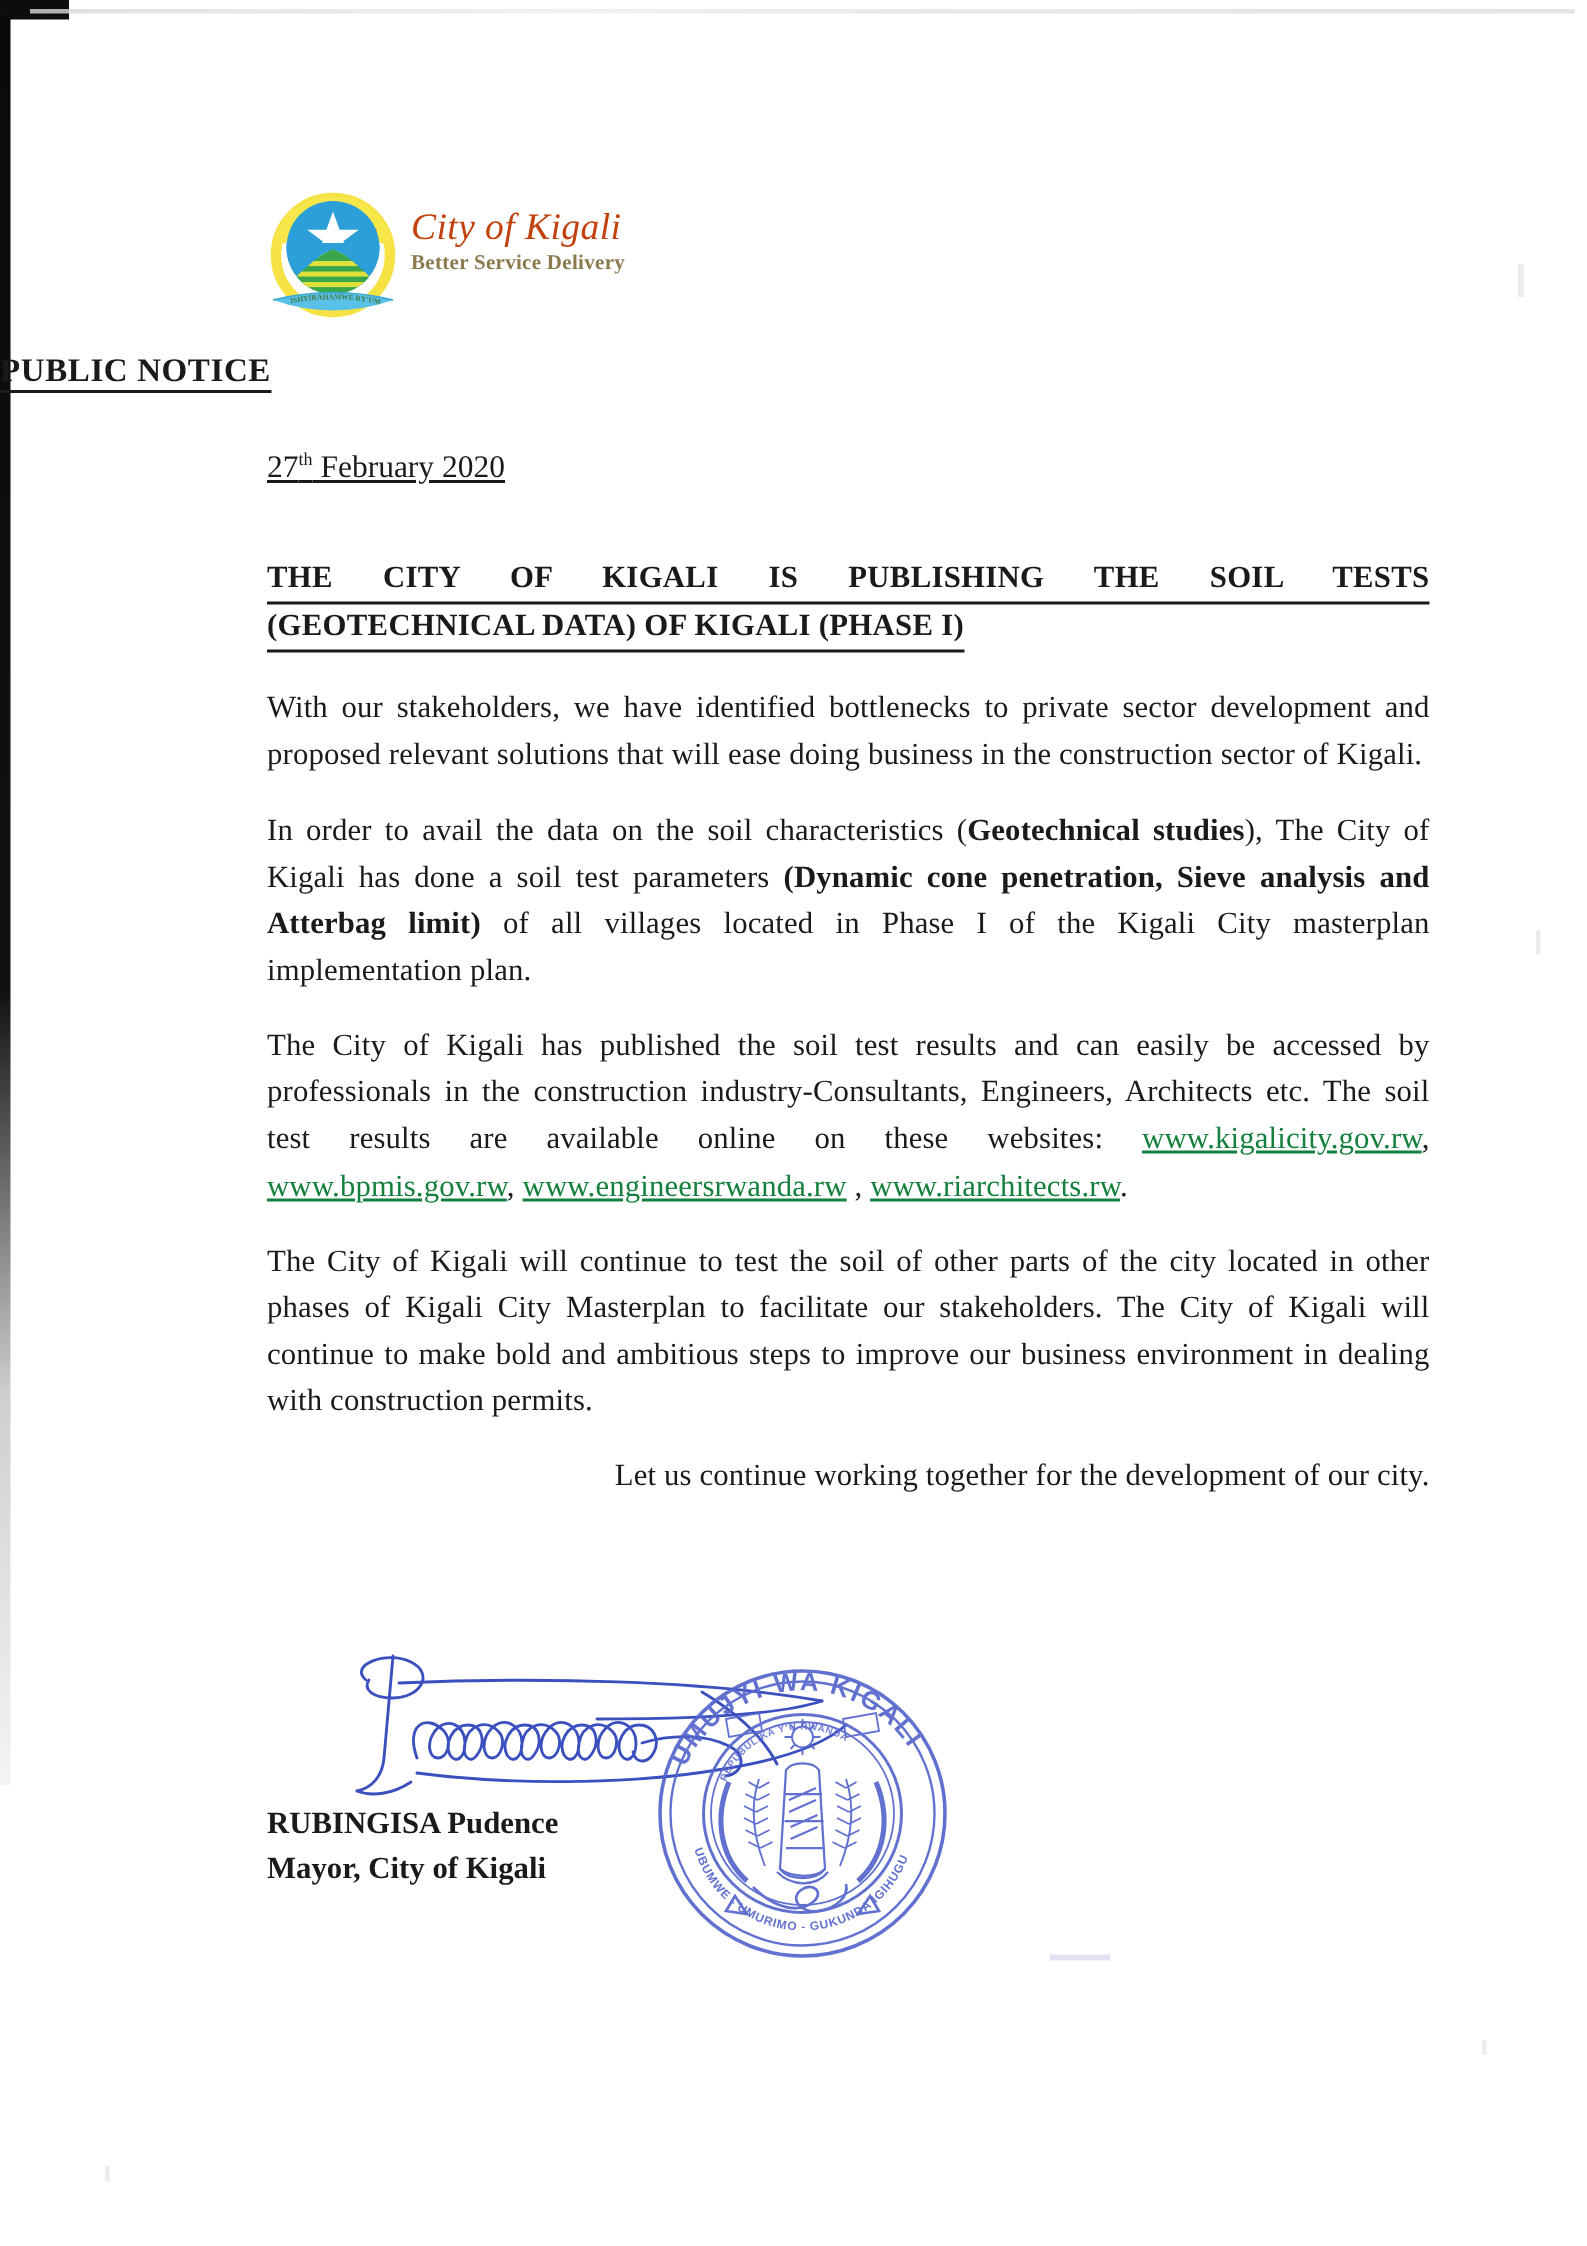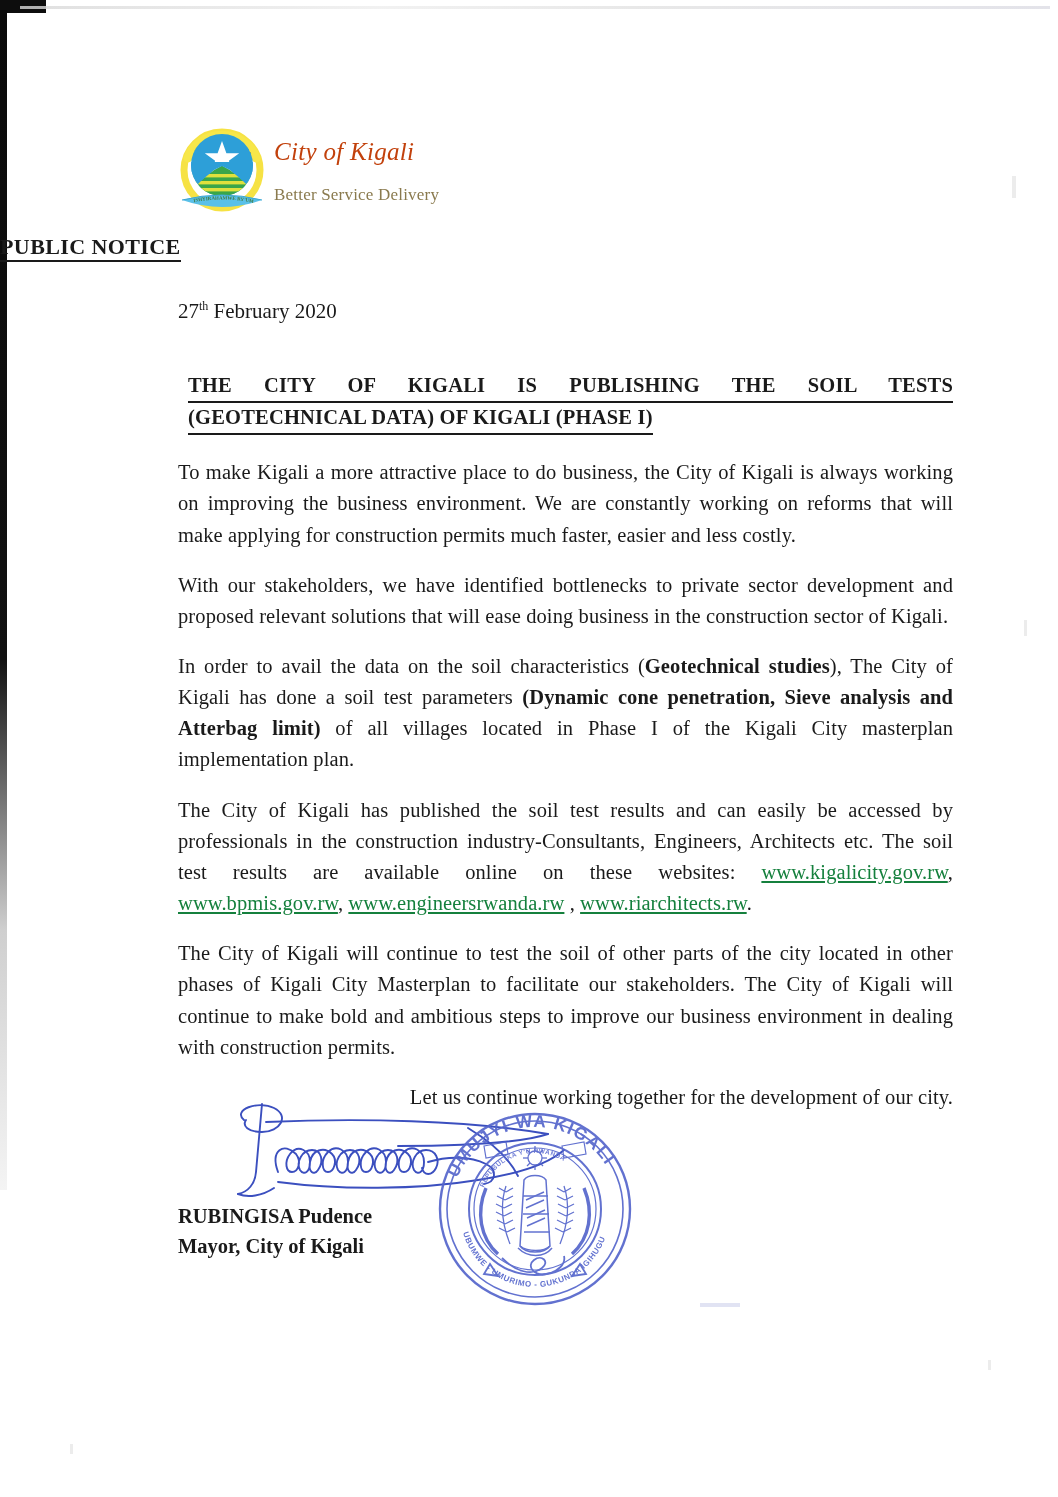--- a/index.html
+++ b/index.html
@@ -65,24 +65,24 @@
   }
   .brand-name {
     font-family: "Liberation Serif", "DejaVu Serif", serif;
     font-style: italic;
     font-size: 25px;
     line-height: 1;
     color: #c2410c;
     letter-spacing: .3px;
   }
   .brand-tag {
-    margin-top: 22px;
+    margin-top: 5px;
     font-family: "Liberation Serif", "DejaVu Serif", serif;
-    font-weight: normal;
-    font-size: 17px;
+    font-weight: bold;
+    font-size: 14px;
     line-height: 1;
     color: #8a7a4e;
     letter-spacing: .2px;
   }
 
   
   .notice-title {
     position: absolute;
     left: 0; right: 0;
     top: 234px;
@@ -93,20 +93,21 @@
   }
   .notice-title span {
     border-bottom: 2px solid #1a1a1a;
     padding-bottom: 1px;
   }
   .doc-date {
     position: absolute;
     left: 178px;
     top: 299px;
     font-size: 21px;
+    text-decoration: underline;
   }
   .doc-date sup {
     font-size: 12px;
     vertical-align: super;
     line-height: 0;
   }
 
   
   .body-block {
     position: absolute;
@@ -114,21 +115,21 @@
     top: 371px;
     width: 775px;
   }
   .headline {
     font-weight: bold;
     font-size: 20.5px;
     line-height: 1.42;
     text-align: justify;
     text-align-last: justify;
     letter-spacing: .2px;
-    margin: 0 0 22px 10px;
+    margin: 0 0 22px 0;
   }
   .headline .hl-line {
     display: block;
     border-bottom: 2px solid #1a1a1a;
     padding-bottom: 1px;
   }
   .headline .hl-line.last {
     text-align: left;
     text-align-last: left;
     display: inline-block;
@@ -251,21 +252,20 @@
 
   <div class="doc-date"><span>27</span><sup>th</sup><span> February 2020</span></div>
 
   <div class="body-block">
 
     <div class="headline">
       <span class="hl-line">THE CITY OF KIGALI IS PUBLISHING THE SOIL TESTS</span>
       <span class="hl-wrap2"><span class="hl-line last">(GEOTECHNICAL DATA) OF KIGALI (PHASE I)</span></span>
     </div>
 
-    <p class="para">To make Kigali a more attractive place to do business, the City of Kigali is always working on improving the business environment. We are constantly working on reforms that will make applying for construction permits much faster, easier and less costly.</p>
 
     <p class="para">With our stakeholders, we have identified bottlenecks to private sector development and proposed relevant solutions that will ease doing business in the construction sector of Kigali.</p>
 
     <p class="para"><span>In order to avail the data on the soil characteristics (</span><b>Geotechnical studies</b><span>), The City of Kigali has done a soil test parameters </span><b>(Dynamic cone penetration, Sieve analysis and Atterbag limit)</b><span> of all villages located in Phase I of the Kigali City masterplan implementation plan.</span></p>
 
     <p class="para"><span>The City of Kigali has published the soil test results and can easily be accessed by professionals in the construction industry-Consultants, Engineers, Architects etc. The soil test results are available online on these websites: </span><a class="weblink" href="#">www.kigalicity.gov.rw</a><span>, </span><a class="weblink" href="#">www.bpmis.gov.rw</a><span>, </span><a class="weblink" href="#">www.engineersrwanda.rw</a><span> , </span><a class="weblink" href="#">www.riarchitects.rw</a><span>.</span></p>
 
     <p class="para">The City of Kigali will continue to test the soil of other parts of the city located in other phases of Kigali City Masterplan to facilitate our stakeholders. The City of Kigali will continue to make bold and ambitious steps to improve our business environment in dealing with construction permits.</p>
 
     <p class="para ragged">Let us continue working together for the development of our city.</p>

